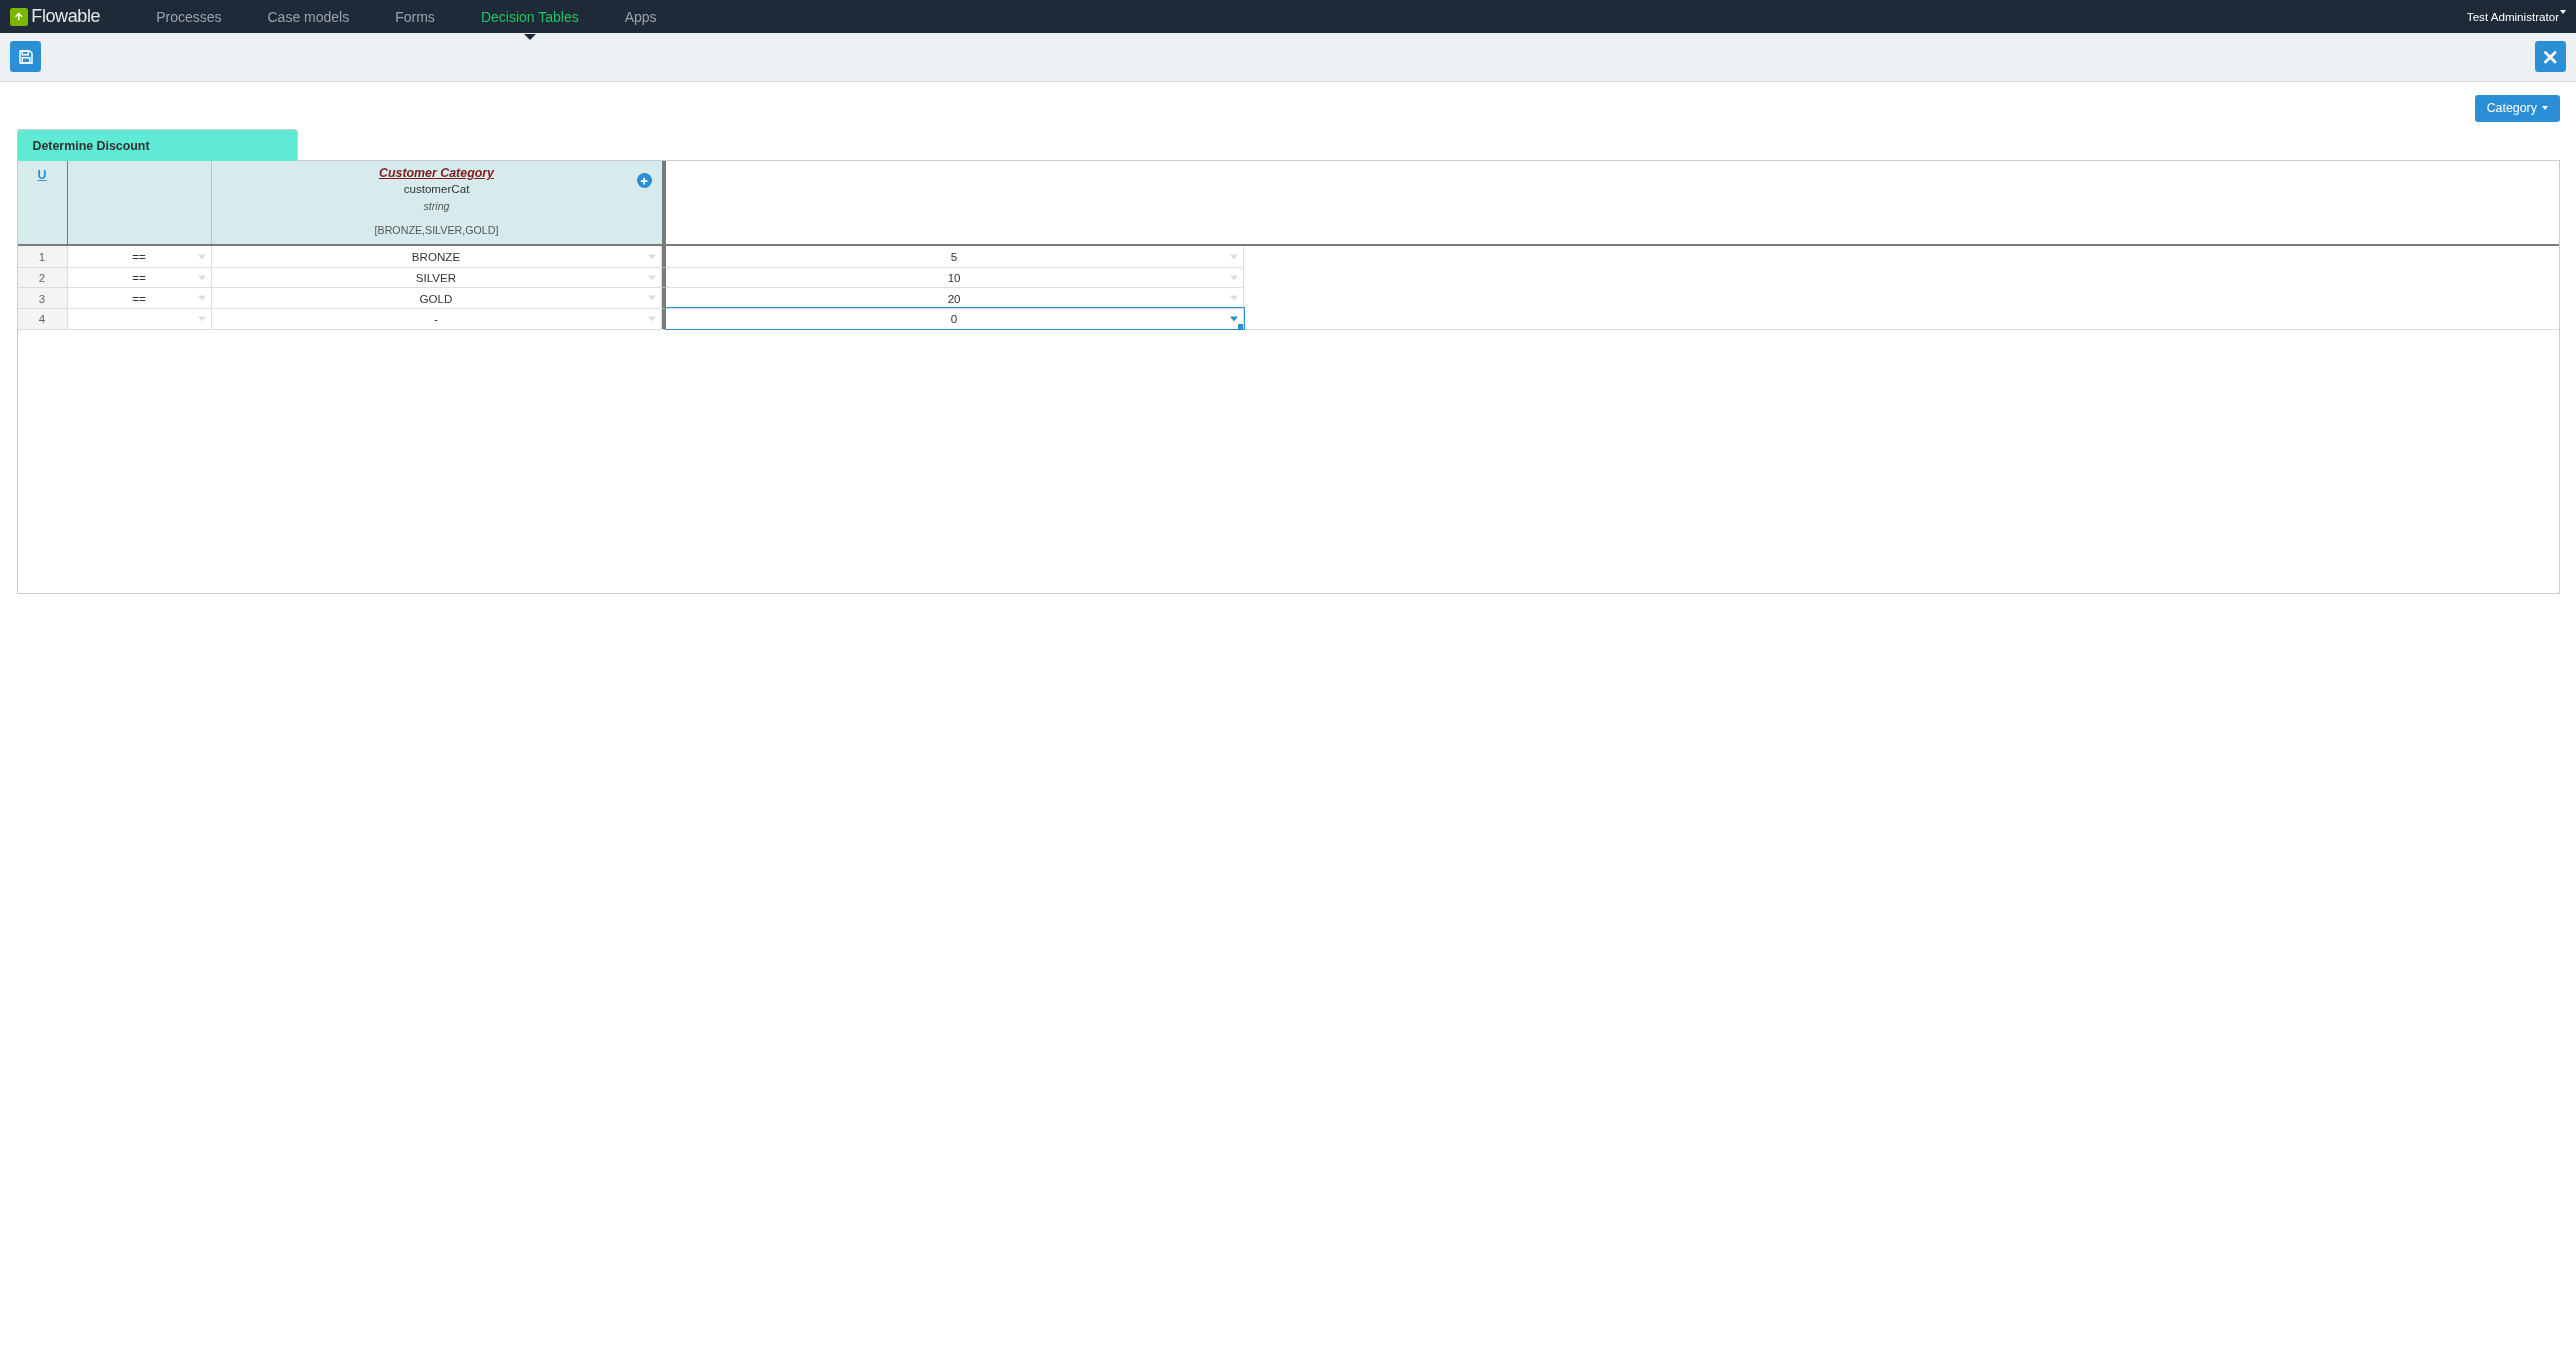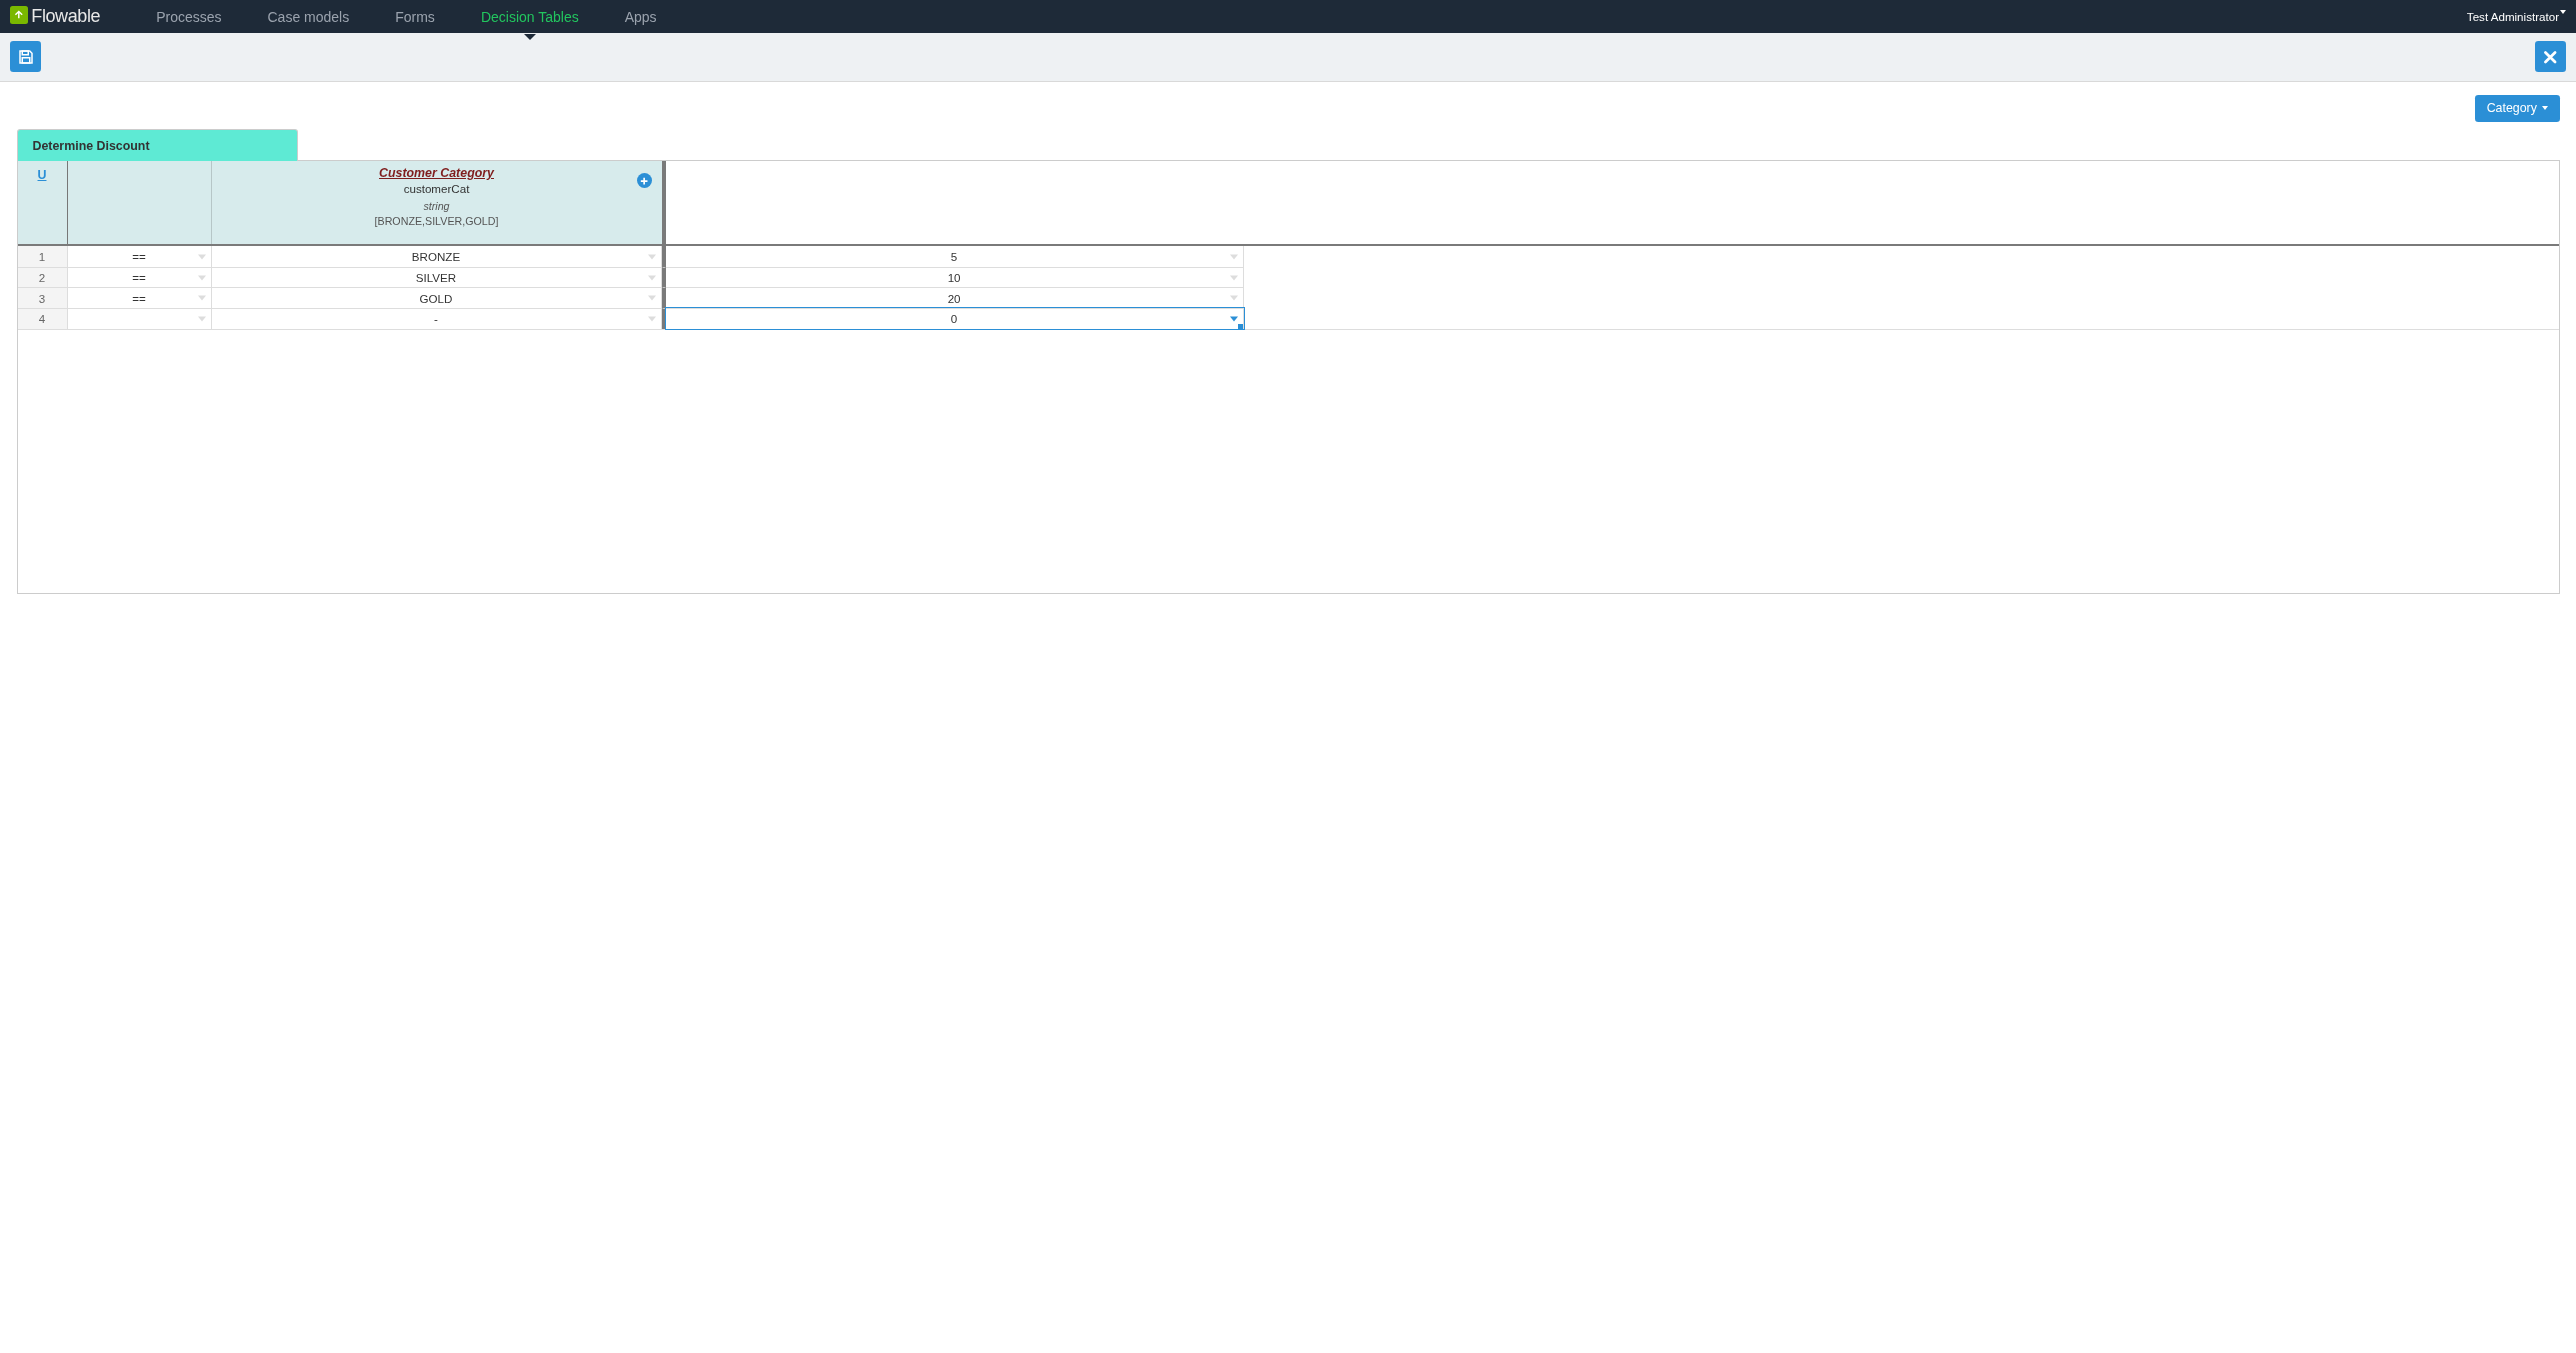--- a/index.html
+++ b/index.html
@@ -14,20 +14,21 @@
   .navbar {
     background: #1e2a38;
     height: 33px;
     display: flex;
     align-items: center;
     padding: 0 10px;
     color: #d0d4d9;
   }
   .logo {
     display: flex;
+    align-items: center;
     gap: 3.3px;
     margin-right: 33px;
   }
   .logo-icon {
     width: 18px; height: 18px;
     background: #7ab800;
     border-radius: 2.5px;
     display: flex; align-items: center; justify-content: center;
     color: #fff;
     font-weight: bold;
@@ -208,21 +209,21 @@
     margin-top: 1.7px;
   }
   .col-type {
     font-style: italic;
     font-size: 10.7px;
     margin-top: 5px;
     color: #555;
   }
   .col-values {
     font-size: 10.7px;
-    margin-top: 3px;
+    margin-top: 12px;
     color: #555;
   }
   .add-btn {
     position: absolute;
     right: 10px;
     top: 11.6px;
     width: 15px; height: 15px;
     border-radius: 50%;
     background: #2b8fd6;
     color: #fff;

